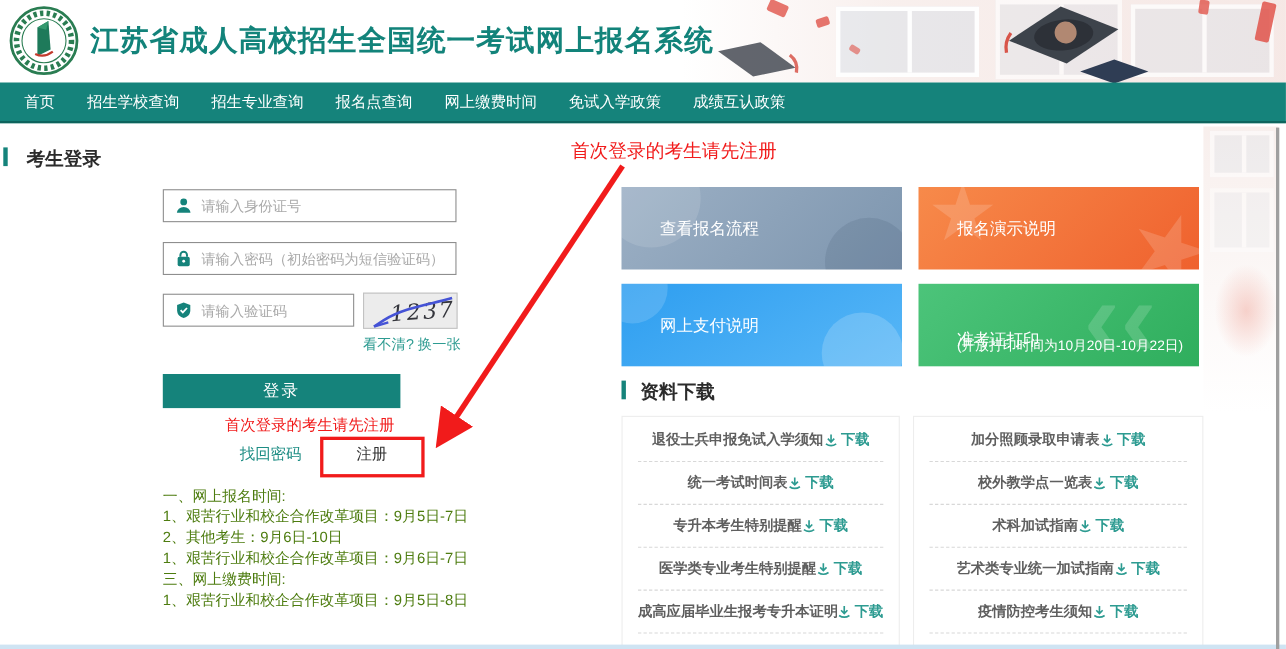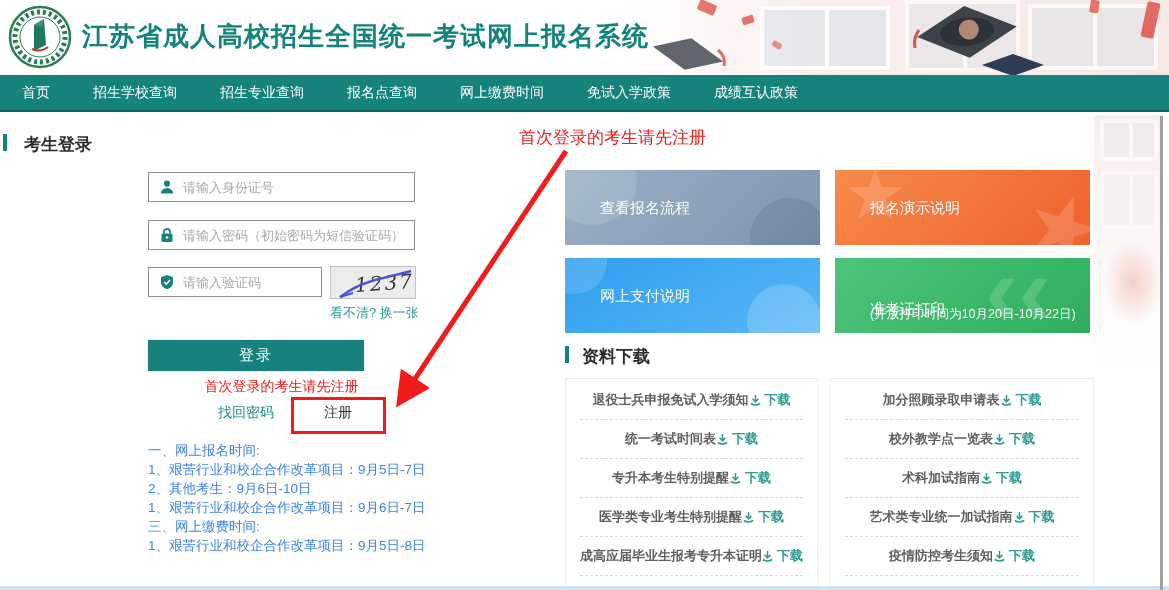--- a/index.html
+++ b/index.html
@@ -18,21 +18,21 @@
              background:linear-gradient(180deg, rgba(246,235,232,.8), rgba(255,255,255,0)); z-index:1; }
   .pink-blob { position:absolute; left:1104px; top:240px; width:58px; height:85px; border-radius:50%;
                background:radial-gradient(ellipse at center, rgba(240,168,156,.5), rgba(240,168,156,0) 70%); z-index:1; }
   .logo { position:absolute; left:8px; top:5px; width:64px; height:64px; }
   .site-title { position:absolute; left:82px; top:19px; font-size:26px; font-weight:bold;
                 color:#12837a; letter-spacing:1px; white-space:nowrap; z-index:3; }
 
   
   .nav { position:absolute; top:75px; left:0; width:1169px; height:37px; background:#15837b;
          border-bottom:2px solid #0d645d; z-index:6; }
-  .nav ul { display:flex; gap:43px; list-style:none; height:100%; align-items:center; padding-left:22px; }
+  .nav ul { display:flex; gap:29px; list-style:none; height:100%; align-items:center; padding-left:22px; }
   .nav li { color:#fff; font-size:14px; cursor:pointer; white-space:nowrap; }
 
   
   .sec-head { position:absolute; font-size:17px; font-weight:bold; color:#2b2b2b; z-index:10; }
   .sec-bar { position:absolute; width:4px; height:17px; background:#15837b; z-index:10; }
 
   
   .field { position:absolute; left:148px; width:267px; height:30px; background:#fff;
            border:1px solid #8e8e8e; display:flex; align-items:center; z-index:10; }
   .field.short { width:174px; }
@@ -49,21 +49,21 @@
                  color:#2d9b91; cursor:pointer; z-index:10; white-space:nowrap; }
   .login-btn { position:absolute; left:148px; top:340px; width:216px; height:31px; background:#15837b;
                color:#fff; font-size:15px; border:none; cursor:pointer; z-index:10; font-family:inherit;
                letter-spacing:2px; }
   .first-note { position:absolute; left:148px; top:378px; width:267px; text-align:center; color:#f11b1b;
                 font-size:14px; z-index:10; }
   .link-forgot { position:absolute; left:218px; top:404px; font-size:14px; color:#1d8d84; cursor:pointer; z-index:10; }
   .link-register { position:absolute; left:324px; top:404px; font-size:14px; color:#333; cursor:pointer; z-index:10; }
   .reg-box { position:absolute; left:291px; top:397px; width:95px; height:37px; border:3px solid #f11b1b; z-index:20; }
   .notices { position:absolute; left:148px; top:441px; width:310px; z-index:10; }
-  .notices div { font-size:13.5px; color:#3b82f6; line-height:19px; white-space:nowrap; }
+  .notices div { font-size:13.5px; color:#4d7c0f; line-height:19px; white-space:nowrap; }
 
   
   .annot-text { position:absolute; left:519px; top:126px; font-size:17px; color:#f11b1b; z-index:20; white-space:nowrap; }
   .arrow-overlay { position:absolute; left:0; top:0; z-index:25; pointer-events:none; }
 
   
   .tile { position:absolute; width:255px; height:75px; color:#fff; overflow:hidden; cursor:pointer; z-index:10; }
   .tile .t-label { position:absolute; left:35px; top:50%; transform:translateY(-50%); font-size:15px; z-index:2; }
   .tile.two-line .t-label { top:22px; transform:none;margin-top:20px; }
   .tile .t-sub { position:absolute; left:35px; top:48px; font-size:12.5px; z-index:2; white-space:nowrap; }

